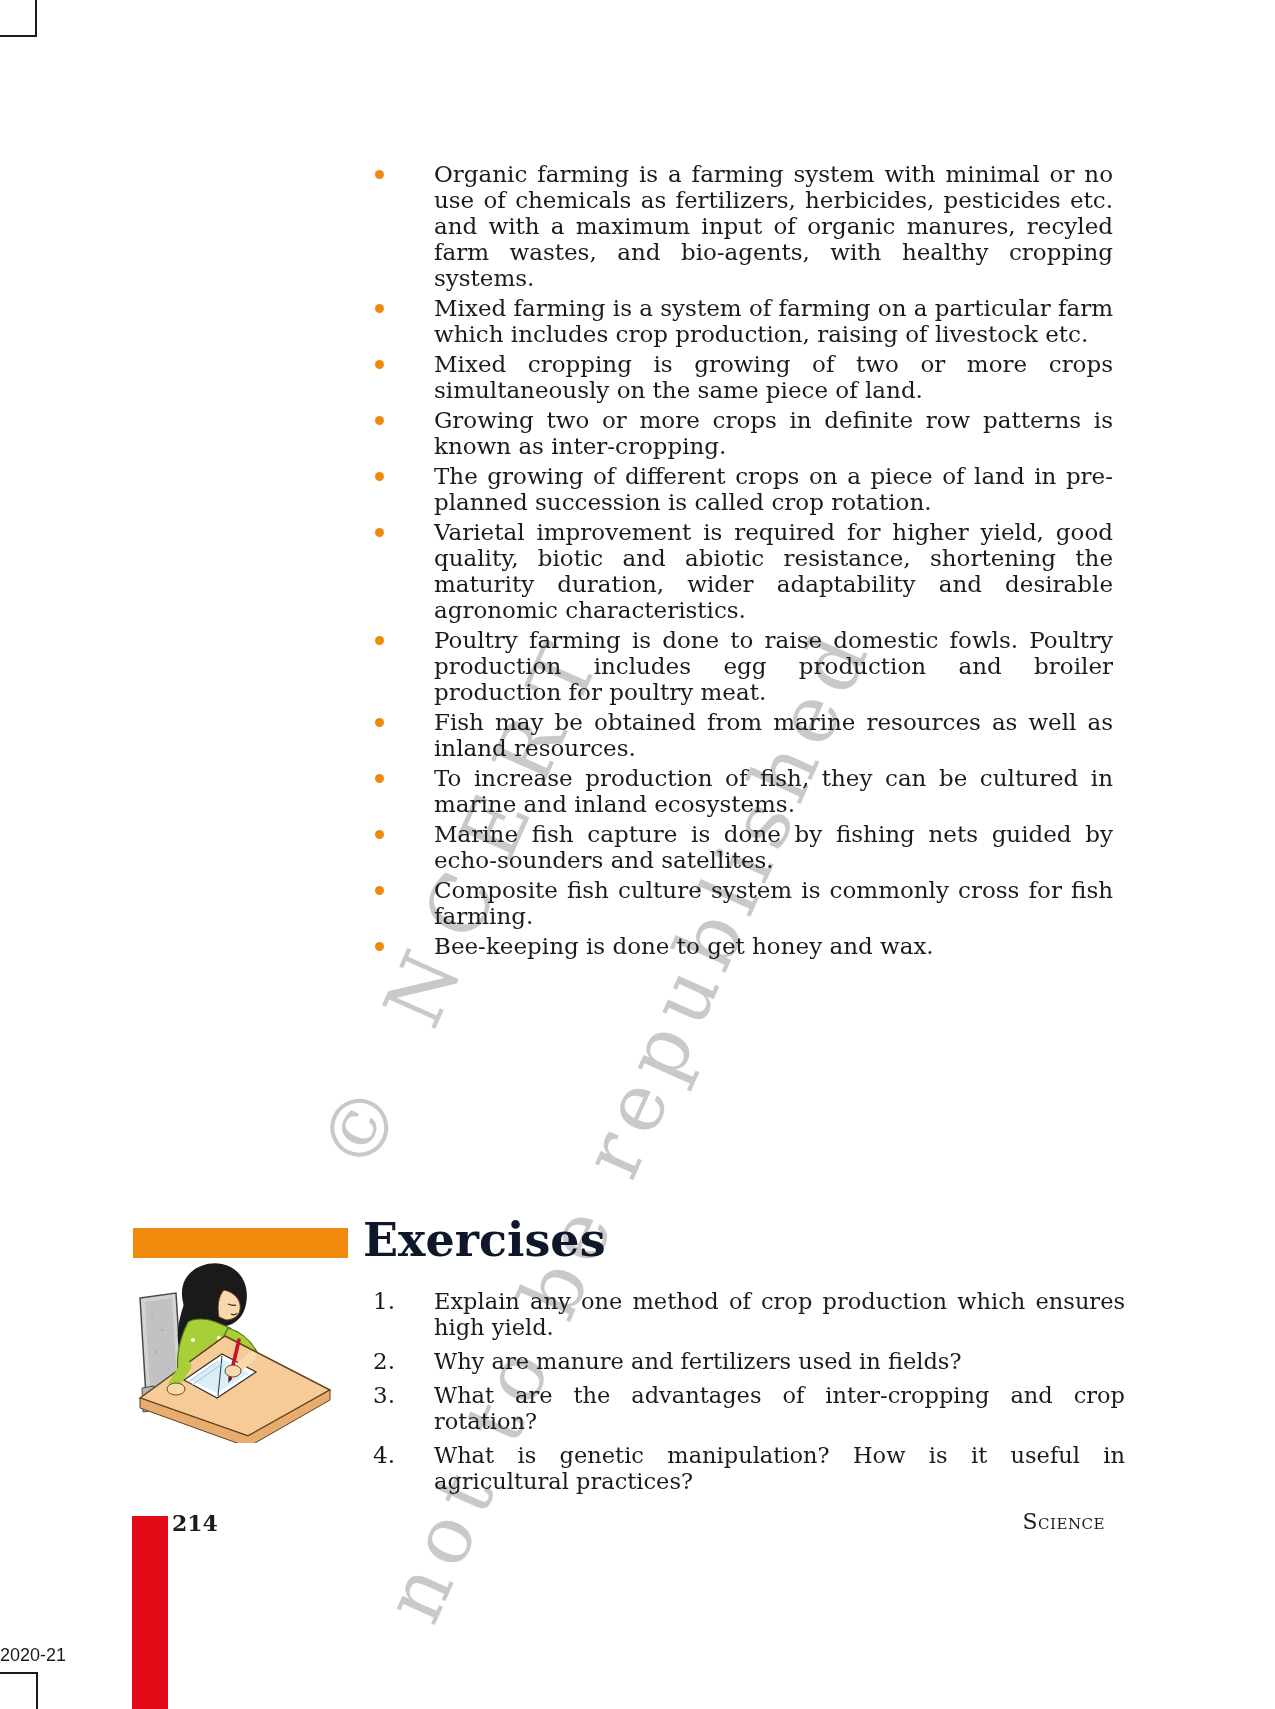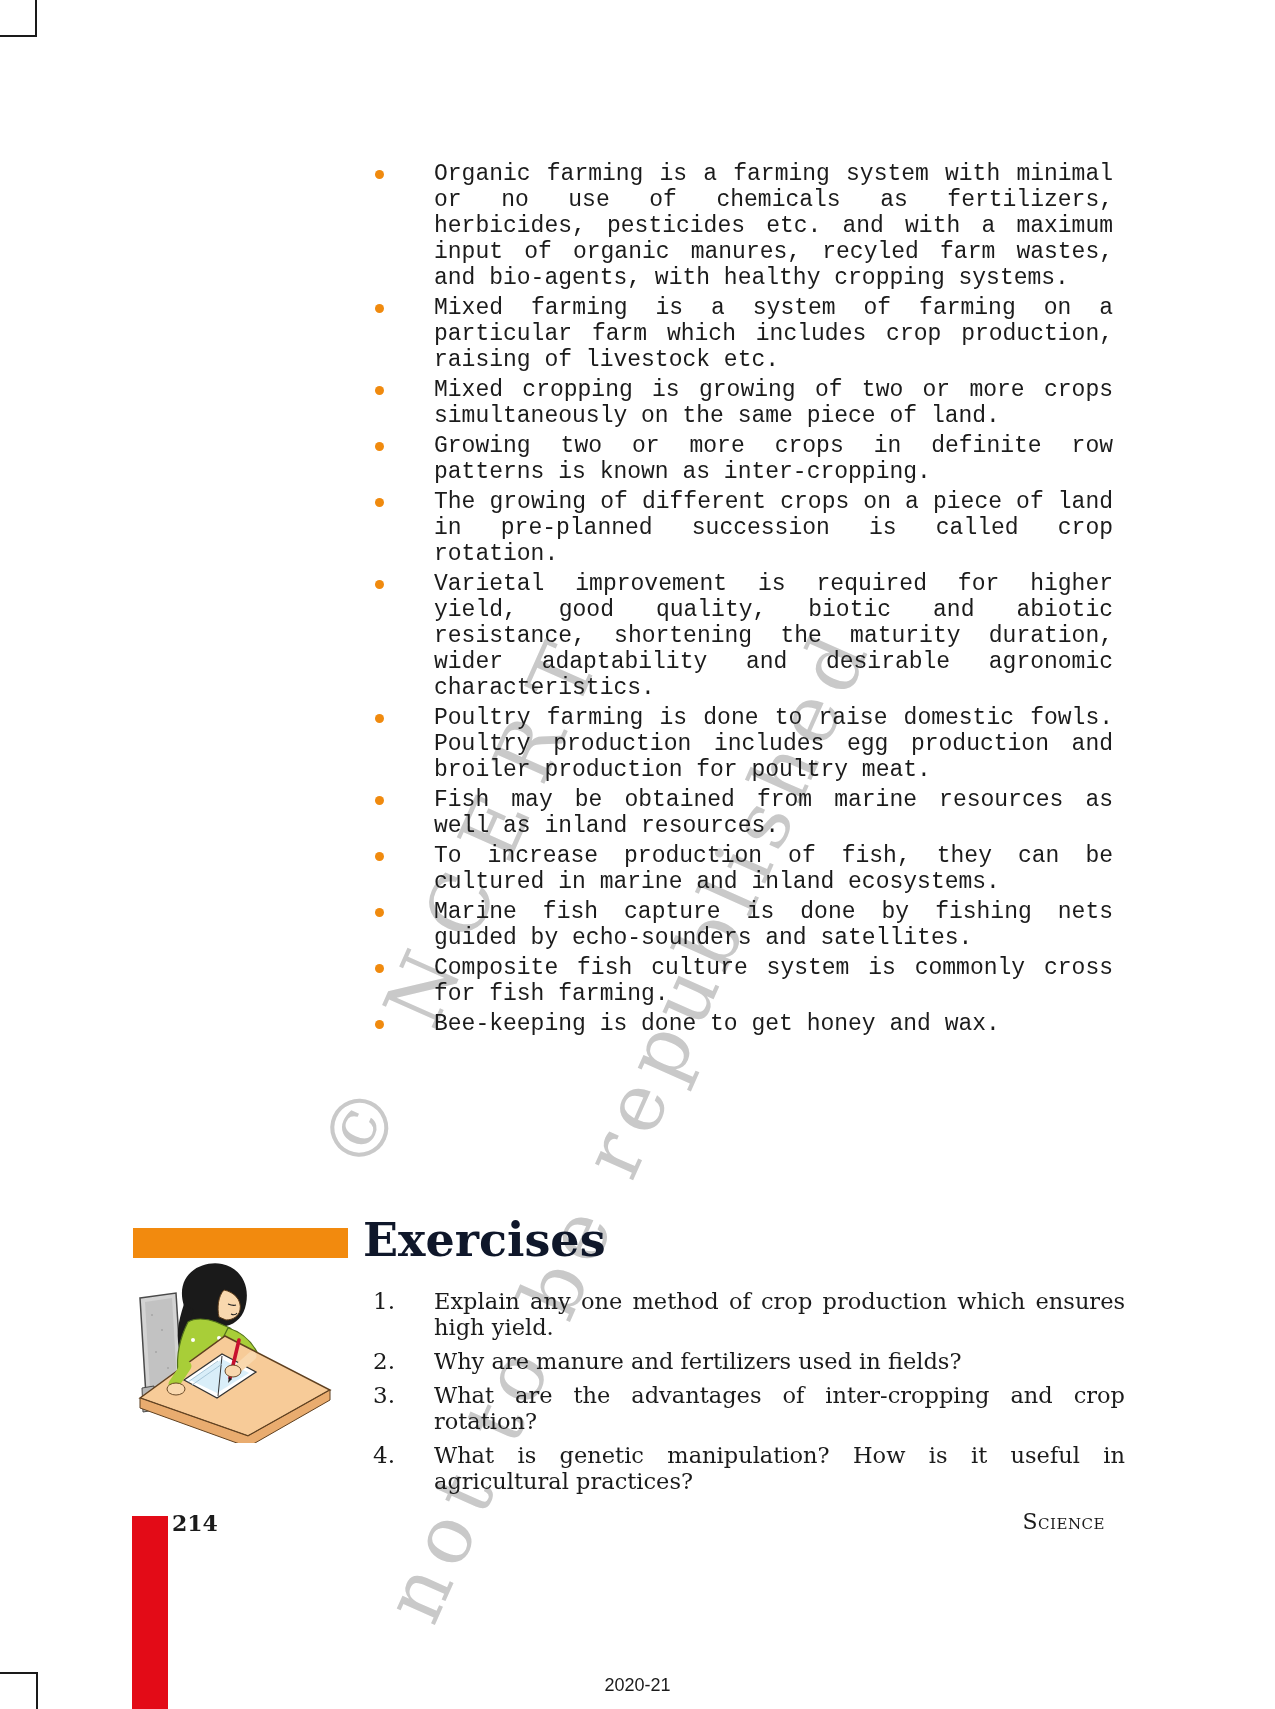--- a/index.html
+++ b/index.html
@@ -15,21 +15,21 @@
   .crop-bl-v { left:36px; top:1672px; width:2px; height:37px; }
   
   .wm {
     position:absolute; color:#c9c9c9; white-space:nowrap;
     font-family:"DejaVu Serif", serif; transform-origin:0 0; z-index:0;
   }
   .wm1 { left:302px; top:1146px; font-size:80px; letter-spacing:26px; transform:rotate(-66deg); }
   .wm2 { left:366px; top:1598px; font-size:80px; letter-spacing:10px; transform:rotate(-66deg); }
   
   .summary { position:absolute; left:373px; top:161px; width:740px; z-index:1; }
-  .s-row { display:flex; margin:0 0 4px 0;font-family:Liberation Mono, monospace; }
+  .s-row { display:flex; margin:0 0 4px 0; }
   .bullet { flex:0 0 61px; position:relative; }
   .bullet::after {
     content:""; position:absolute; left:2px; top:9px;
     width:9px; height:9px; border-radius:50%; background:#f08a0e;
   }
   .s-text { margin:0; font-size:23px; line-height:26px; text-align:justify; }
   
   .orange-bar { position:absolute; left:133px; top:1228px; width:215px; height:30px; background:#f28a0e; z-index:1; }
   .ex-title {
     position:absolute; left:363px; top:1213px; margin:0; z-index:1;
@@ -39,21 +39,21 @@
   .illus { position:absolute; left:118px; top:1260px; width:215px; height:183px; z-index:1; }
   
   .questions { position:absolute; left:373px; top:1288px; width:752px; z-index:1; }
   .q-row { display:flex; margin:0 0 8px 0; }
   .q-num { flex:0 0 61px; font-size:23px; line-height:26px; }
   .q-text { margin:0; font-size:22.5px; line-height:26px; text-align:justify; }
   
   .red-bar { position:absolute; left:132px; top:1516px; width:36px; height:193px; background:#e30b17; z-index:1; }
   .page-num { position:absolute; left:172px; top:1510px; font-size:22px; font-weight:bold; z-index:1; }
   .science { position:absolute; right:170px; top:1509px; font-size:22px; font-variant:small-caps; letter-spacing:0.5px; z-index:1; }
-  .year { position:absolute; left:0; right:0; top:1645px; text-align:center; font-size:18px; font-family:"Liberation Sans", sans-serif; z-index:1;margin-top:30px; }
+  .year { position:absolute; left:0; right:0; top:1645px; font-size:18px; font-family:"Liberation Sans", sans-serif; z-index:1; }
 </style>
 </head>
 <body>
 
 <div class="page">
 
   <span class="crop crop-tl-v"></span>
   <span class="crop crop-tl-h"></span>
   <span class="crop crop-bl-h"></span>
   <span class="crop crop-bl-v"></span>

